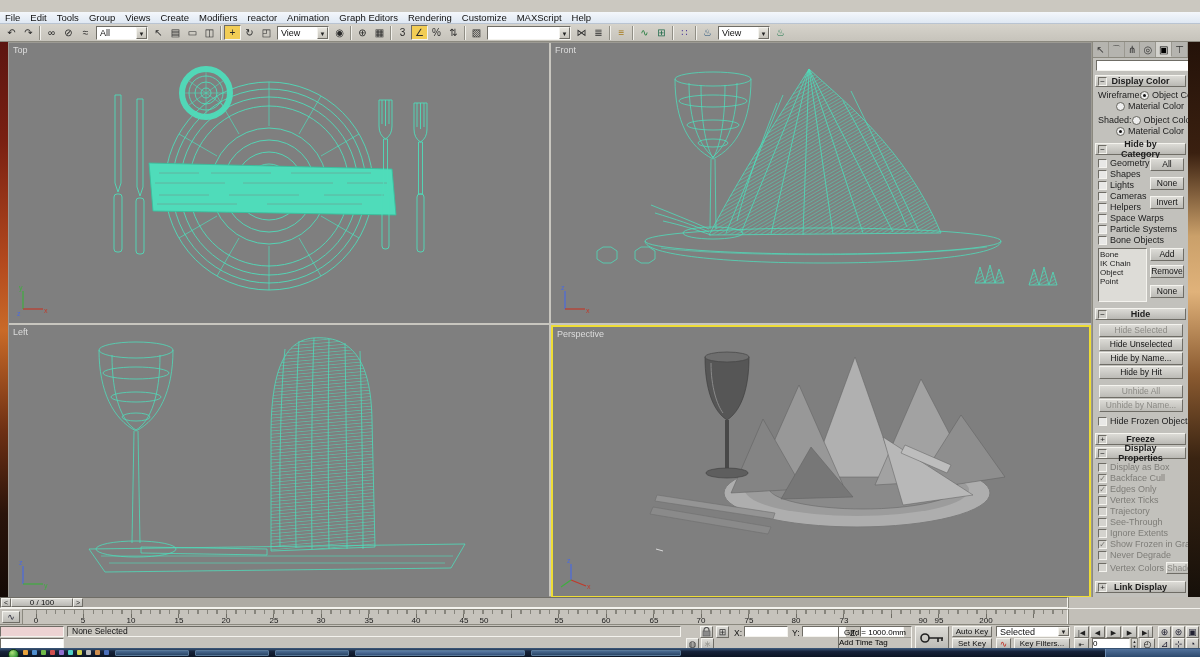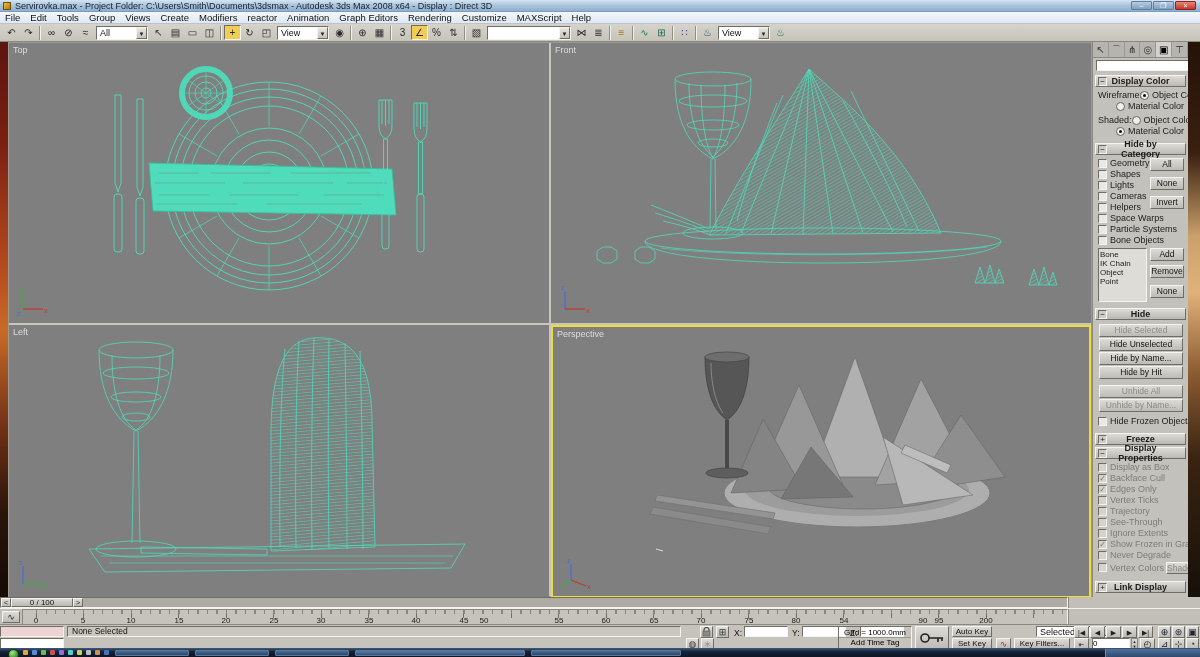--- a/index.html
+++ b/index.html
@@ -116,26 +116,26 @@
   .statline { position:absolute; left:67px; top:1px; width:614px; height:11px; line-height:9px; padding-left:4px; color:#111;
     background:#cac7c0; border:1px solid; border-color:#6f6d66 #f4f3ee #f4f3ee #6f6d66; }
   .promptline { position:absolute; left:67px; top:13px; width:614px; height:11px; line-height:9px; padding-left:4px; color:#111;
     background:#cac7c0; border:1px solid; border-color:#6f6d66 #f4f3ee #f4f3ee #6f6d66; }
   .sb-ic { position:absolute; width:13px; height:12px; text-align:center; line-height:11px; font-size:9px; color:#333;
     background:linear-gradient(#dcdbd6,#bcbbb6); border:1px solid; border-color:#f4f3ee #6f6d66 #6f6d66 #f4f3ee; }
   .coordlab { position:absolute; top:3px; font-size:8.5px; color:#111; }
   .coordfld { position:absolute; top:1px; width:44px; height:11px; background:#fff; border:1px solid; border-color:#6f6d66 #f4f3ee #f4f3ee #6f6d66; font-size:8px; }
   .gridbox { position:absolute; left:838px; top:1px; width:74px; height:23px; border:1px solid; border-color:#6f6d66 #f4f3ee #f4f3ee #6f6d66; }
   .gridbox .g1 { height:11px; line-height:11px; text-align:center; border-bottom:1px solid #9a9890; font-size:8px; }
-  .gridbox .g2 { height:10px; line-height:10px; text-align:center; font-size:8px; }
+  .gridbox .g2 { height:10px; line-height:10px; font-size:8px; }
   .keybtn { position:absolute; left:915px; top:1px; width:34px; height:23px;
     background:linear-gradient(#dcdbd6,#bcbbb6); border:1px solid; border-color:#f4f3ee #6f6d66 #6f6d66 #f4f3ee; text-align:center; }
   .akbtn { position:absolute; width:40px; height:11px; line-height:10px; text-align:center; font-size:8px; color:#111;
     background:linear-gradient(#dcdbd6,#bcbbb6); border:1px solid; border-color:#f4f3ee #6f6d66 #6f6d66 #f4f3ee; }
-  .selcombo { position:absolute; left:996px; top:1px; width:74px; height:11px;margin-left:40px; }
+  .selcombo { position:absolute; left:996px; top:1px; width:74px; height:11px; }
   .selcombo .combo { width:100%; height:11px; margin:0; }
   .selcombo .combo .dar { height:9px; line-height:9px; }
   .kf { position:absolute; left:1014px; top:13px; width:56px; height:11px; line-height:10px; }
   .curveic { position:absolute; left:996px; top:13px; width:15px; height:11px; color:#c0281e; font-size:9px; line-height:10px; text-align:center;
     background:linear-gradient(#dcdbd6,#bcbbb6); border:1px solid; border-color:#f4f3ee #6f6d66 #6f6d66 #f4f3ee; }
   .pb { position:absolute; top:1px; width:15px; height:12px; font-size:7px; line-height:11px; text-align:center; color:#222;
     background:linear-gradient(#dcdbd6,#bcbbb6); border:1px solid; border-color:#f4f3ee #6f6d66 #6f6d66 #f4f3ee; }
   .navb { position:absolute; width:13px; height:12px; font-size:9px; line-height:11px; text-align:center; color:#223;
     background:linear-gradient(#dcdbd6,#bcbbb6); border:1px solid; border-color:#f4f3ee #6f6d66 #6f6d66 #f4f3ee; }
   .framefld { position:absolute; left:1092px; top:13px; width:38px; height:11px; background:#fff; border:1px solid; border-color:#6f6d66 #f4f3ee #f4f3ee #6f6d66; font-size:8px; }
@@ -149,29 +149,20 @@
     background:radial-gradient(circle at 35% 30%,#aee27a,#3f9c3f 60%,#1c5a1c); border:1px solid #0e3a0e; }
   .ql { width:5px; height:5px; margin-left:4px; border-radius:1px; }
   .taskwin { height:6px; margin-left:6px; border-radius:1px; background:linear-gradient(#4a6b93,#2b4767); border:1px solid #5a7a9a; }
   .tray { position:absolute; right:0; top:1px; width:95px; height:8px; background:linear-gradient(#51719b,#2e4a6e); border-left:1px solid #6a8ab0; }
 </style>
 </head>
 <body>
 
 <div id="app">
 
-  <div class="titlebar">
-    <span class="appicon"></span>
-    <span class="tb-title">Servirovka.max     - Project Folder: C:\Users\Smith\Documents\3dsmax     - Autodesk 3ds Max 2008 x64     - Display : Direct 3D</span>
-    <span class="winbtns">
-      <span class="winbtn">–</span>
-      <span class="winbtn">❐</span>
-      <span class="winbtn close">×</span>
-    </span>
-  </div>
 
   <div class="menubar">
     <span class="menuitem">File</span>
     <span class="menuitem">Edit</span>
     <span class="menuitem">Tools</span>
     <span class="menuitem">Group</span>
     <span class="menuitem">Views</span>
     <span class="menuitem">Create</span>
     <span class="menuitem">Modifiers</span>
     <span class="menuitem">reactor</span>
@@ -618,21 +609,21 @@
       <span class="tick" style="left:346px">35</span>
       <span class="tick" style="left:393px">40</span>
       <span class="tick" style="left:441px">45</span>
       <span class="tick" style="left:461px">50</span>
       <span class="tick" style="left:536px">55</span>
       <span class="tick" style="left:583px">60</span>
       <span class="tick" style="left:631px">65</span>
       <span class="tick" style="left:678px">70</span>
       <span class="tick" style="left:726px">75</span>
       <span class="tick" style="left:773px">80</span>
-      <span class="tick" style="left:821px">54</span>
+      <span class="tick" style="left:821px">73</span>
       <span class="tick" style="left:900px">90</span>
       <span class="tick" style="left:916px">95</span>
       <span class="tick" style="left:963px">200</span>
     </div>
     <div class="tb-pad"></div>
   </div>
 
   <div class="statusbar">
     <div class="mini-pink"></div>
     <div class="mini-white"></div>

